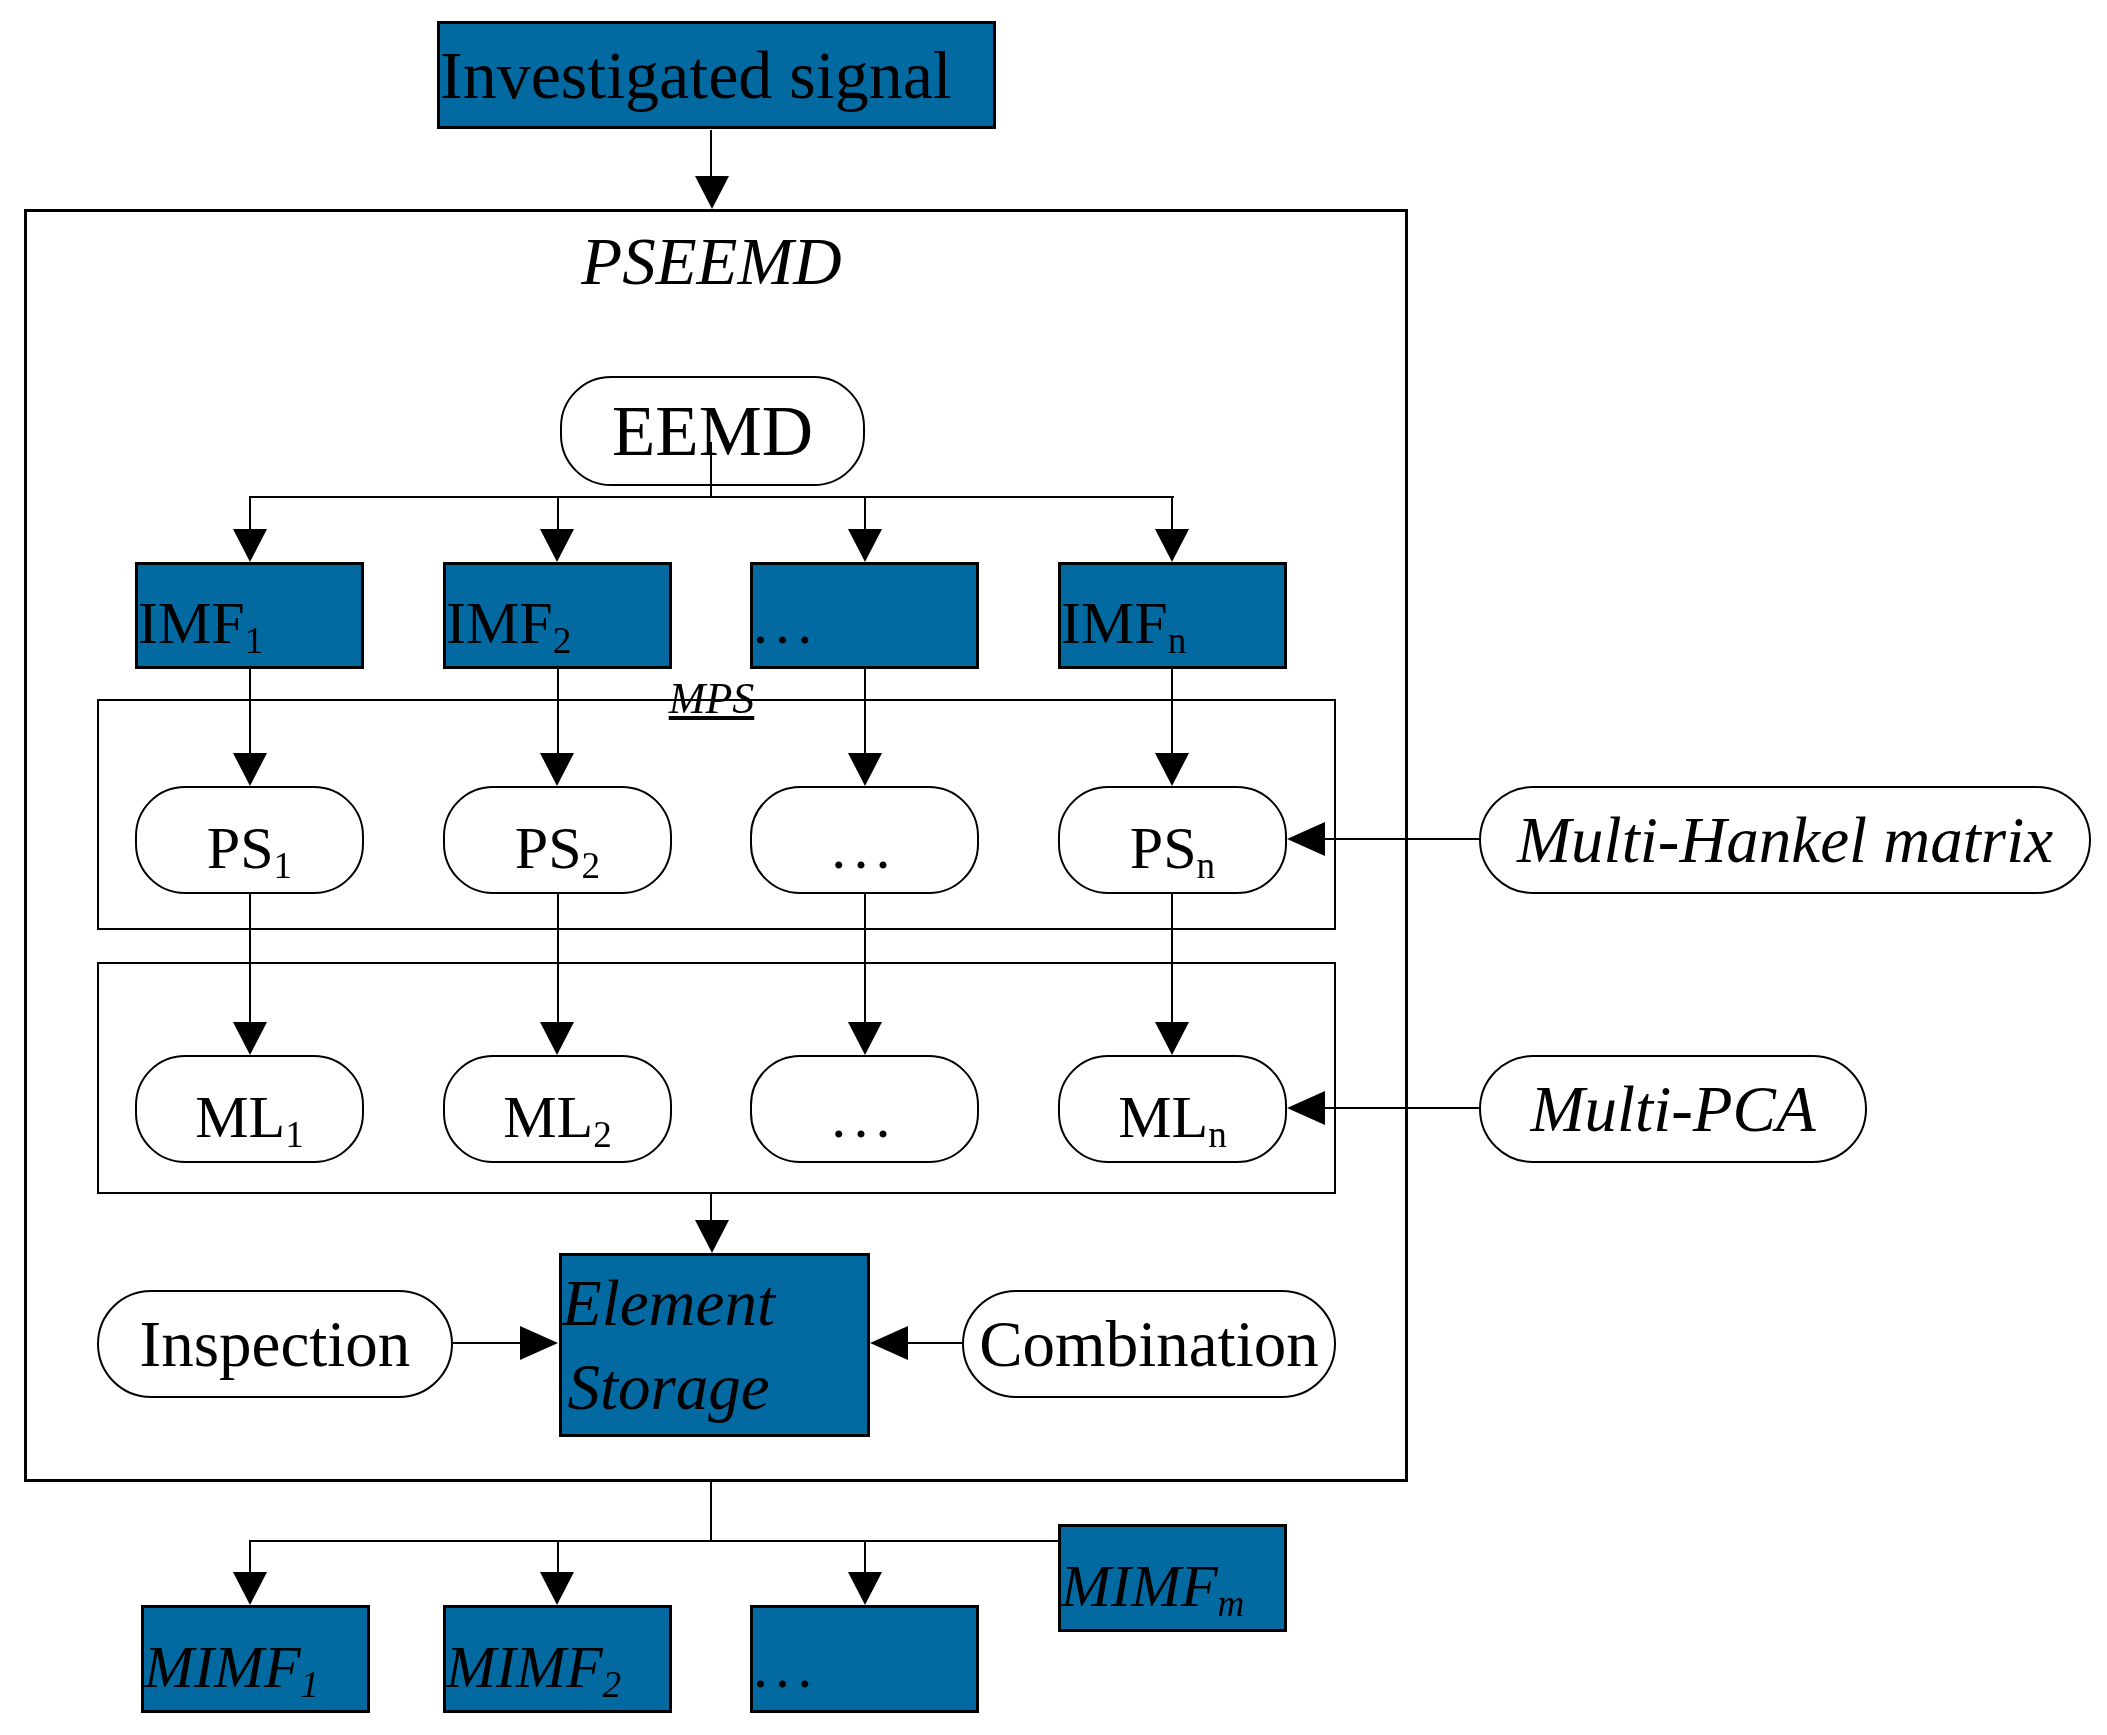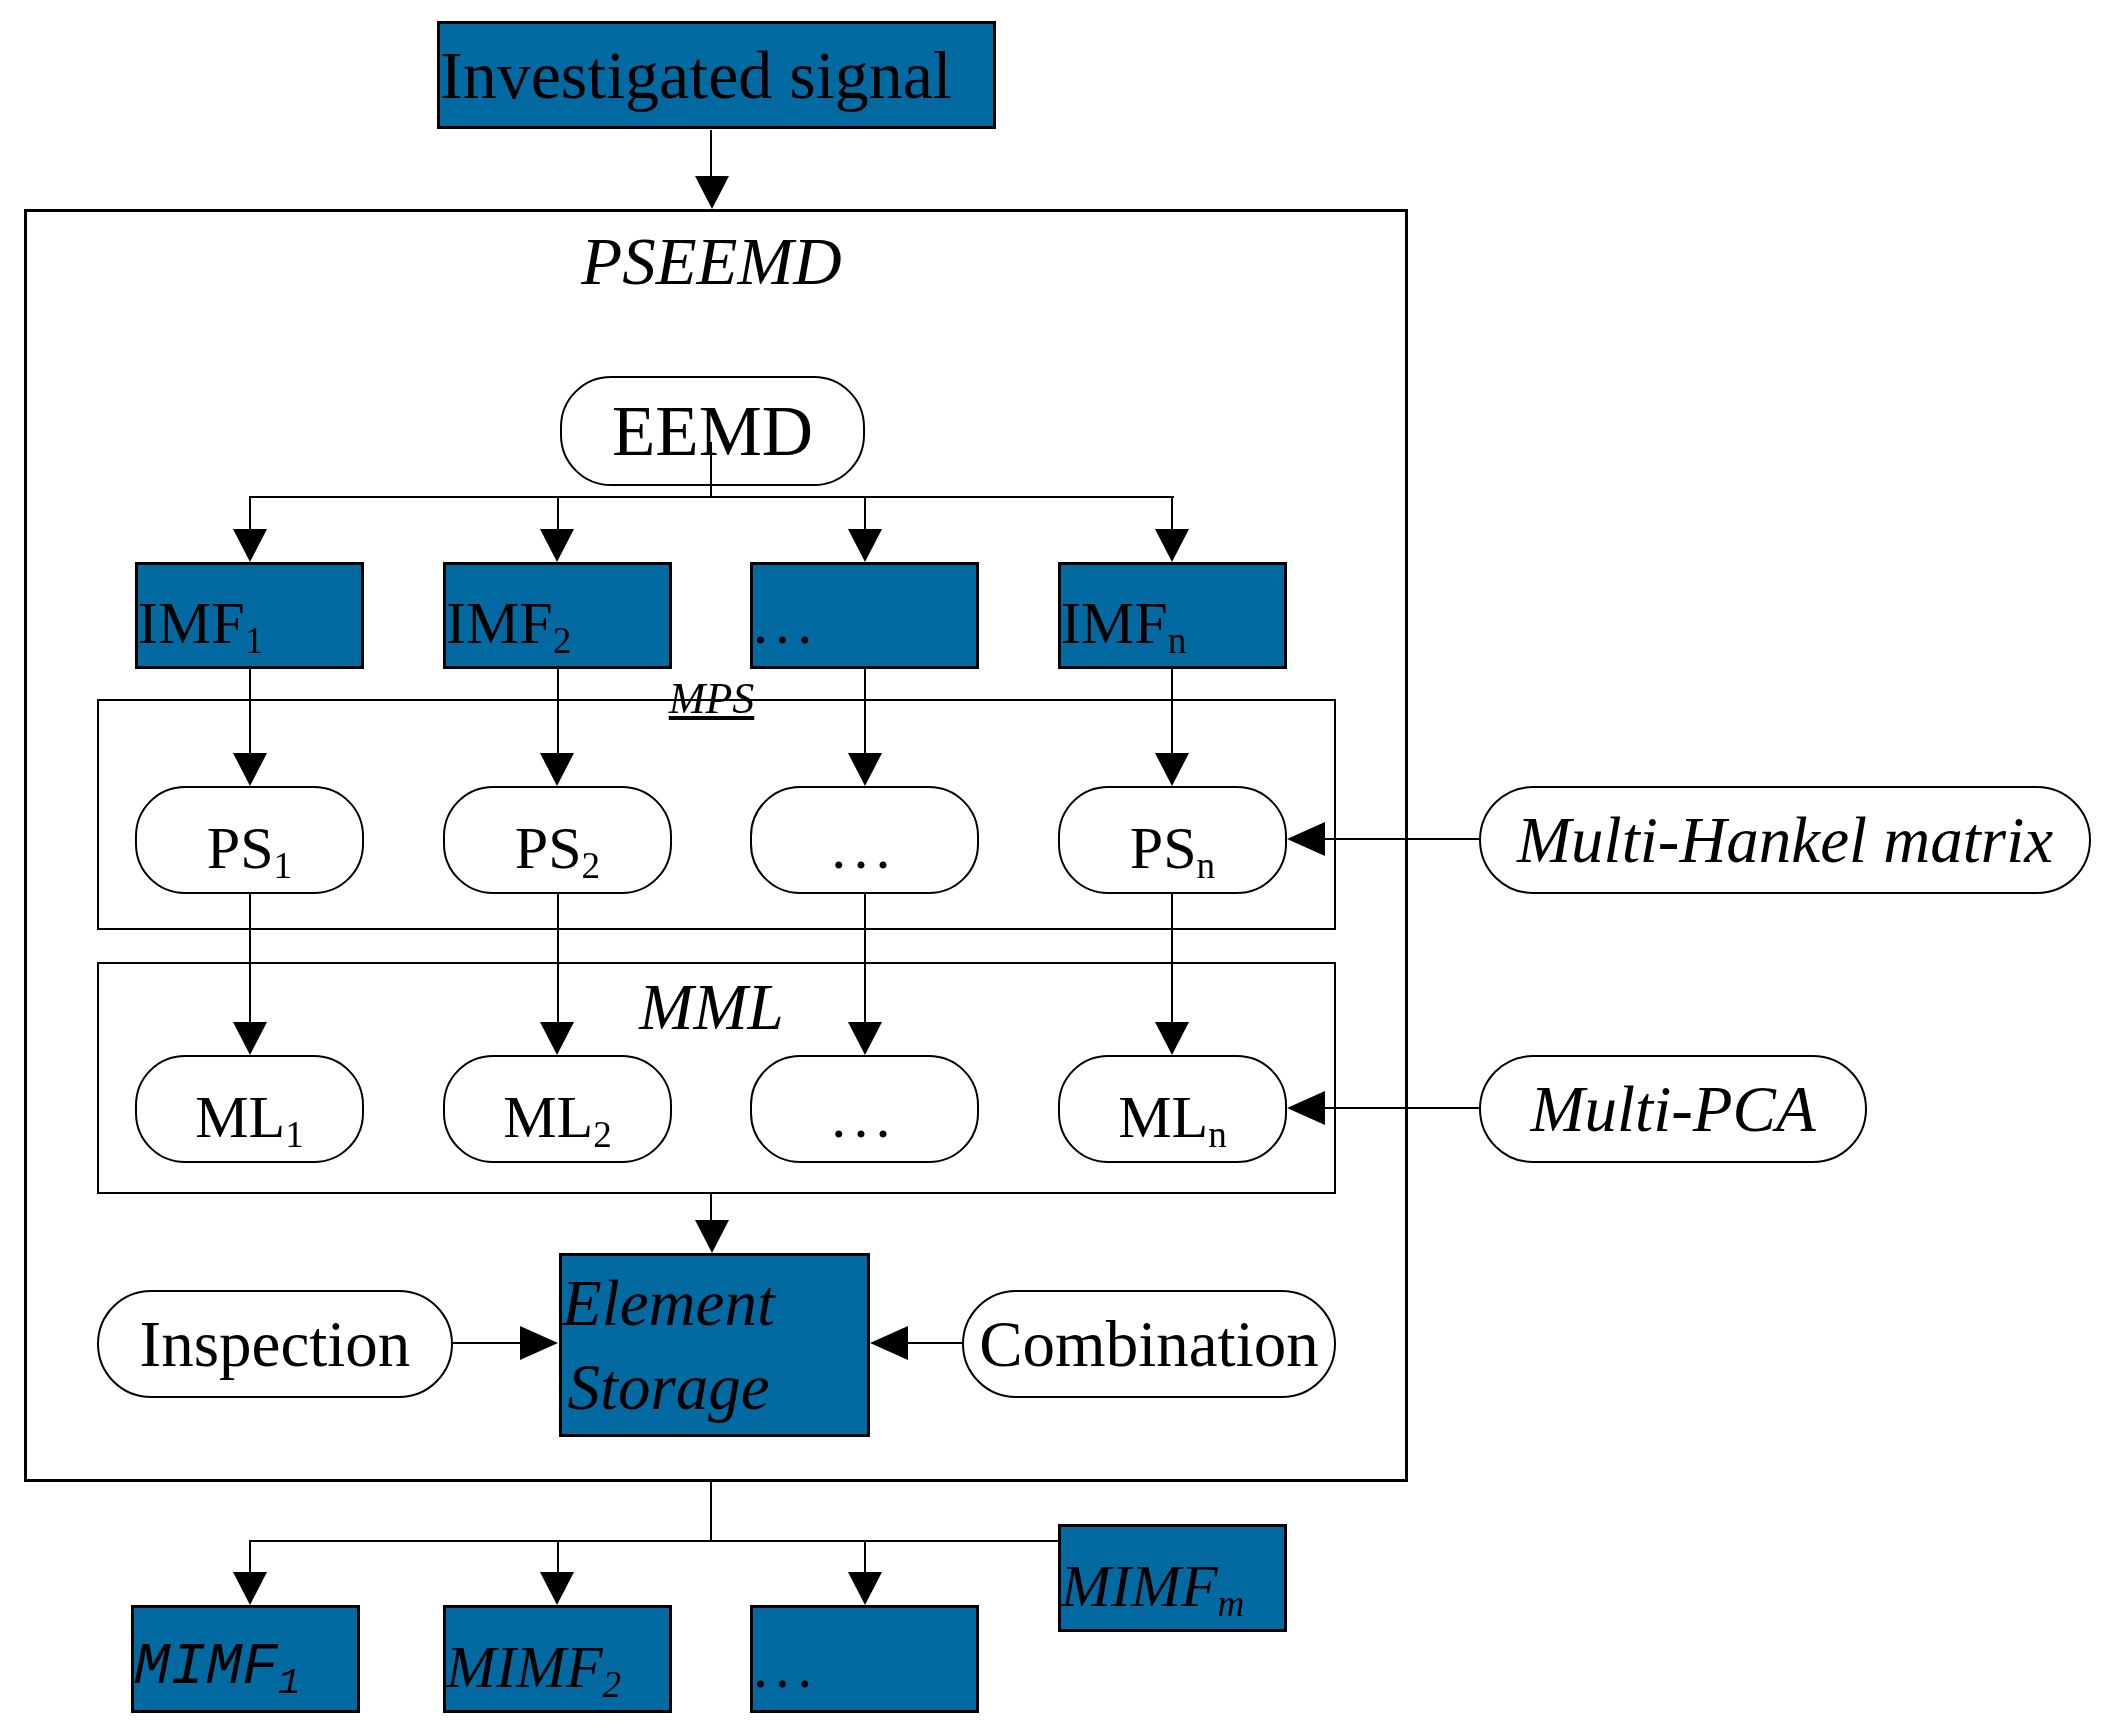--- a/index.html
+++ b/index.html
@@ -111,21 +111,20 @@
   <div class="abs vline" style="left:249px;top:894px;width:2.1px;height:130px;"></div>
   <div class="abs arrow-down" style="left:233px;top:1022px;"></div>
   <div class="abs vline" style="left:557px;top:894px;width:2.1px;height:130px;"></div>
   <div class="abs arrow-down" style="left:540px;top:1022px;"></div>
   <div class="abs vline" style="left:864px;top:894px;width:2.1px;height:130px;"></div>
   <div class="abs arrow-down" style="left:848px;top:1022px;"></div>
   <div class="abs vline" style="left:1171px;top:894px;width:2.1px;height:130px;"></div>
   <div class="abs arrow-down" style="left:1155px;top:1022px;"></div>
 
   <div class="abs container-box" style="left:97px;top:962px;width:1239px;height:232px;"></div>
-  <div class="abs t-zone italic" style="left:498px;top:975px;width:427px;font-size:65px;">MML</div>
 
   <div class="abs oval" style="left:135px;top:1055px;width:229px;height:108px;border-radius:50px;">
     <span class="t-node"><span>ML</span><span class="sub">1</span></span>
   </div>
   <div class="abs oval" style="left:443px;top:1055px;width:229px;height:108px;border-radius:50px;">
     <span class="t-node"><span>ML</span><span class="sub">2</span></span>
   </div>
   <div class="abs oval" style="left:750px;top:1055px;width:229px;height:108px;border-radius:50px;">
     <span class="t-node dots"><span>...</span><span class="sub"></span></span>
   </div>
@@ -166,21 +165,21 @@
 
   <div class="abs vline" style="left:249px;top:1540px;width:2.1px;height:33px;"></div>
   <div class="abs arrow-down" style="left:233px;top:1572px;"></div>
   <div class="abs vline" style="left:557px;top:1540px;width:2.1px;height:33px;"></div>
   <div class="abs arrow-down" style="left:540px;top:1572px;"></div>
   <div class="abs vline" style="left:864px;top:1540px;width:2.1px;height:33px;"></div>
   <div class="abs arrow-down" style="left:848px;top:1572px;"></div>
   <div class="abs vline" style="left:1171px;top:1540px;width:2.1px;height:33px;"></div>
   <div class="abs arrow-down" style="left:1155px;top:1572px;"></div>
 
-  <div class="abs rect-node" style="left:131px;top:1605px;width:229px;height:108px;font-family:Liberation Mono, monospace;">
+  <div class="abs rect-node" style="left:141px;top:1605px;width:229px;height:108px;">
     <span class="t-node italic"><span>MIMF</span><span class="sub">1</span></span>
   </div>
   <div class="abs rect-node" style="left:443px;top:1605px;width:229px;height:108px;">
     <span class="t-node italic"><span>MIMF</span><span class="sub">2</span></span>
   </div>
   <div class="abs rect-node" style="left:750px;top:1605px;width:229px;height:108px;">
     <span class="t-node dots"><span>...</span><span class="sub"></span></span>
   </div>
   <div class="abs rect-node" style="left:1058px;top:1524px;width:229px;height:108px;">
     <span class="t-node italic"><span>MIMF</span><span class="sub">m</span></span>

